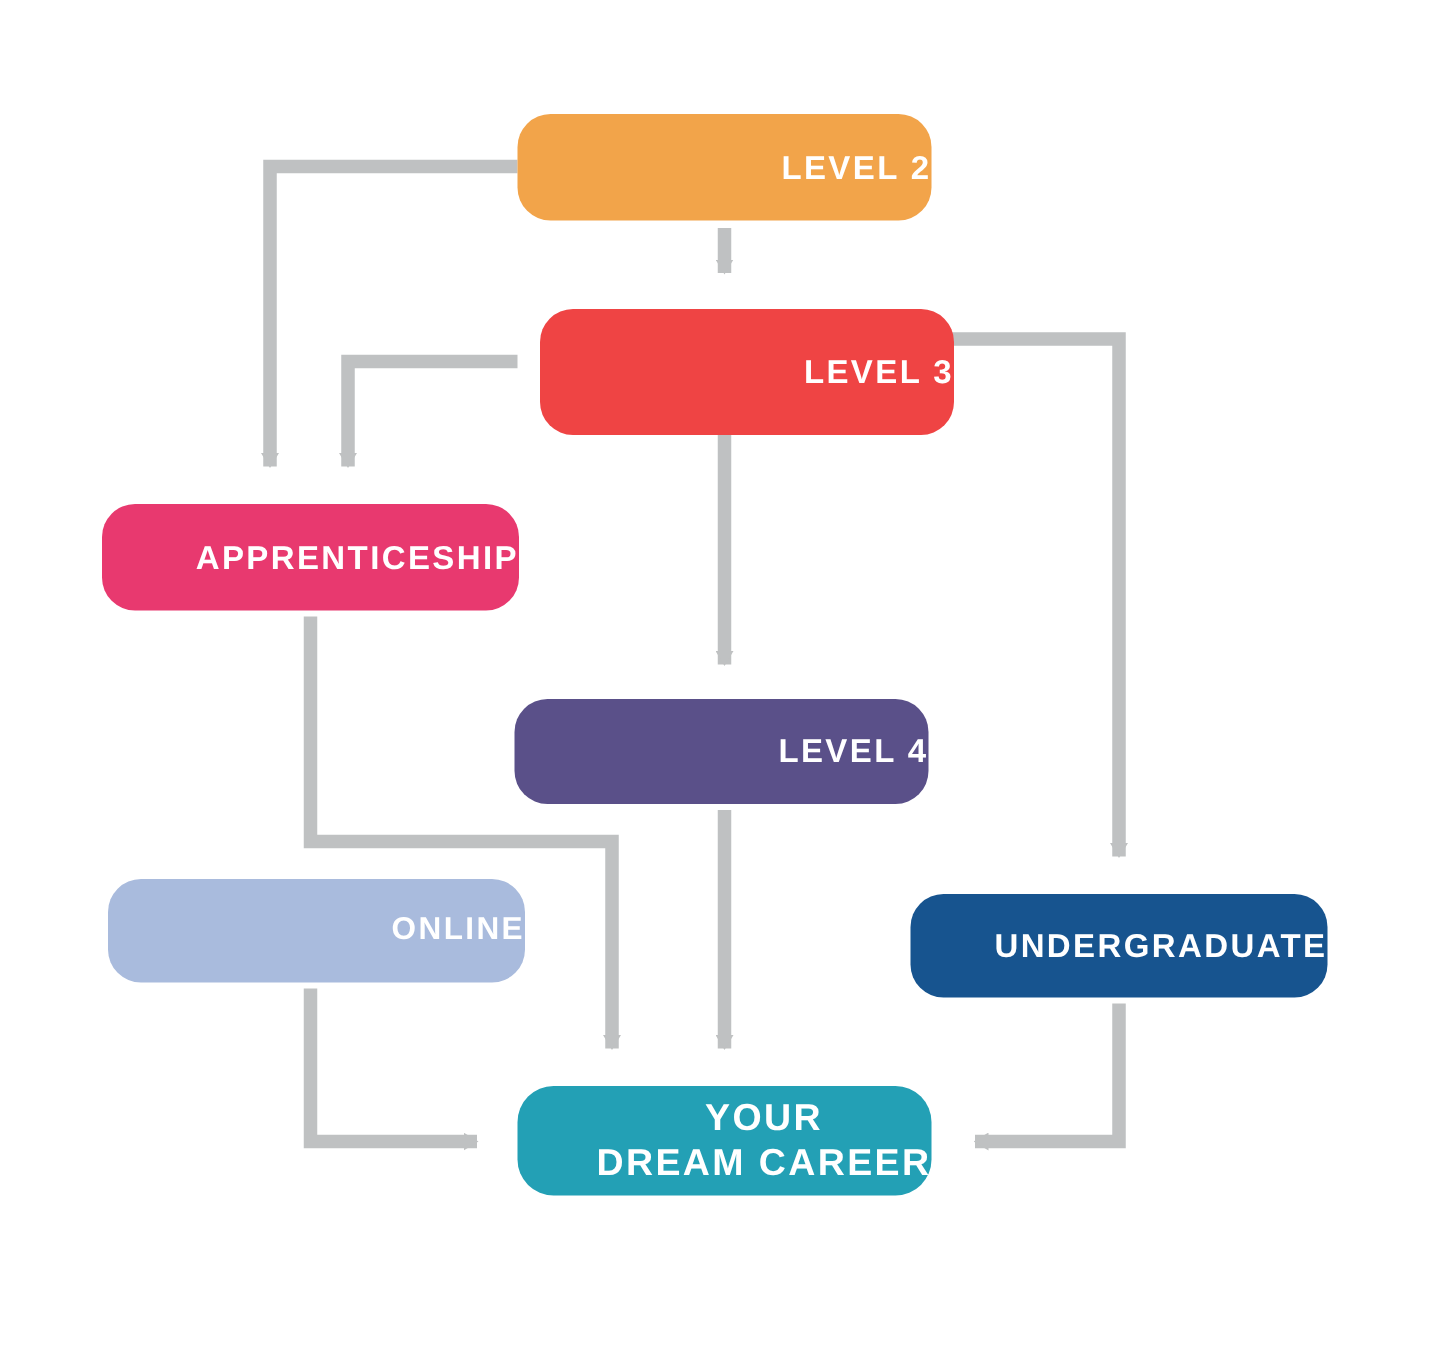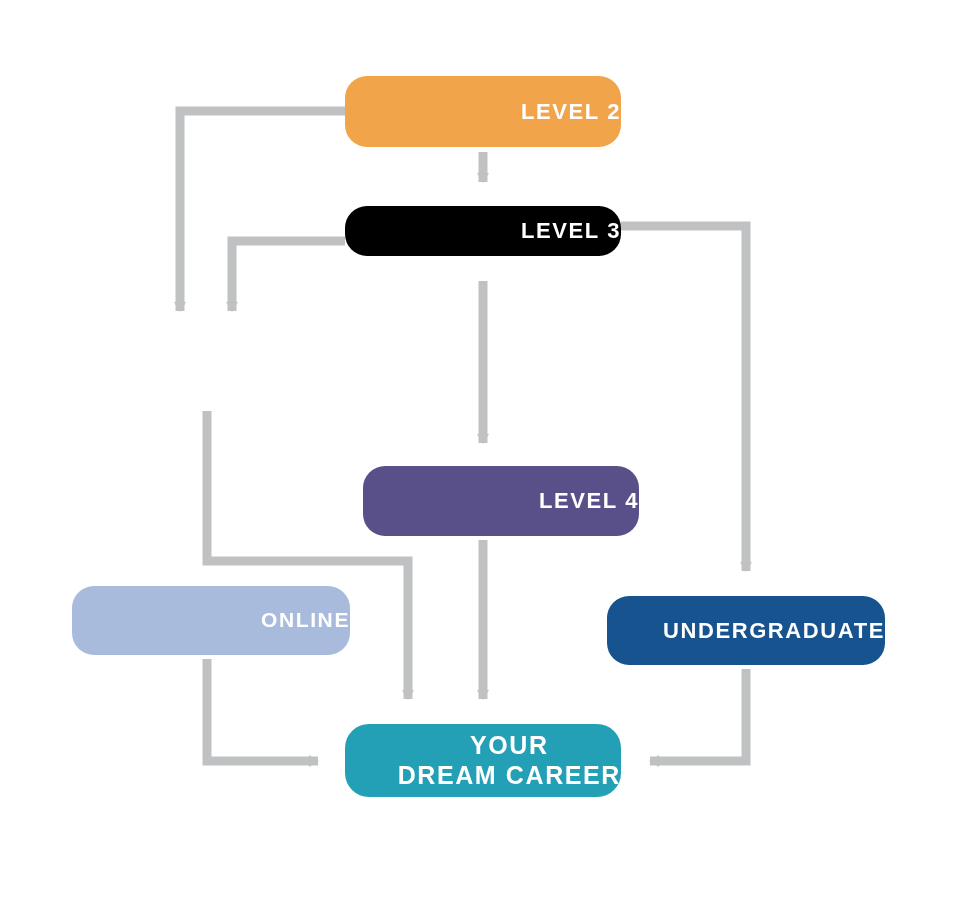--- a/index.html
+++ b/index.html
@@ -41,34 +41,33 @@
   .node-label {
     display: block;
     white-space: pre-line;
   }
   #node-level2 {
     left: 345px; top: 76px; width: 276px; height: 71px;
     background: #f2a44a;
     font-size: 22px;
   }
   #node-level3 {
-    left: 345px; top: 206px; width: 276px; height: 50px;
-    background: #000000;
+    left: 360px; top: 206px; width: 276px; height: 84px;
+    background: #ef4444;
     font-size: 22px;
   }
   #node-apprenticeship {
     left: 68px; top: 336px; width: 278px; height: 71px;
     background: #e8396f;
     font-size: 22px;
   }
   #node-level4 {
     left: 343px; top: 466px; width: 276px; height: 70px;
     background: #5a5089;
     font-size: 22px;
-    margin-left: 20px;
   }
   #node-online {
     left: 72px; top: 586px; width: 278px; height: 69px;
     background: #a9bbdd;
     font-size: 21px;
   }
   #node-undergraduate {
     left: 607px; top: 596px; width: 278px; height: 69px;
     background: #17548f;
     font-size: 22px;
@@ -123,20 +122,23 @@
   </svg>
 
   <div class="node" id="node-level2">
     <span class="node-label">LEVEL 2</span>
   </div>
 
   <div class="node" id="node-level3">
     <span class="node-label">LEVEL 3</span>
   </div>
 
+  <div class="node" id="node-apprenticeship">
+    <span class="node-label">APPRENTICESHIP</span>
+  </div>
 
   <div class="node" id="node-level4">
     <span class="node-label">LEVEL 4</span>
   </div>
 
   <div class="node" id="node-online">
     <span class="node-label">ONLINE</span>
   </div>
 
   <div class="node" id="node-undergraduate">

